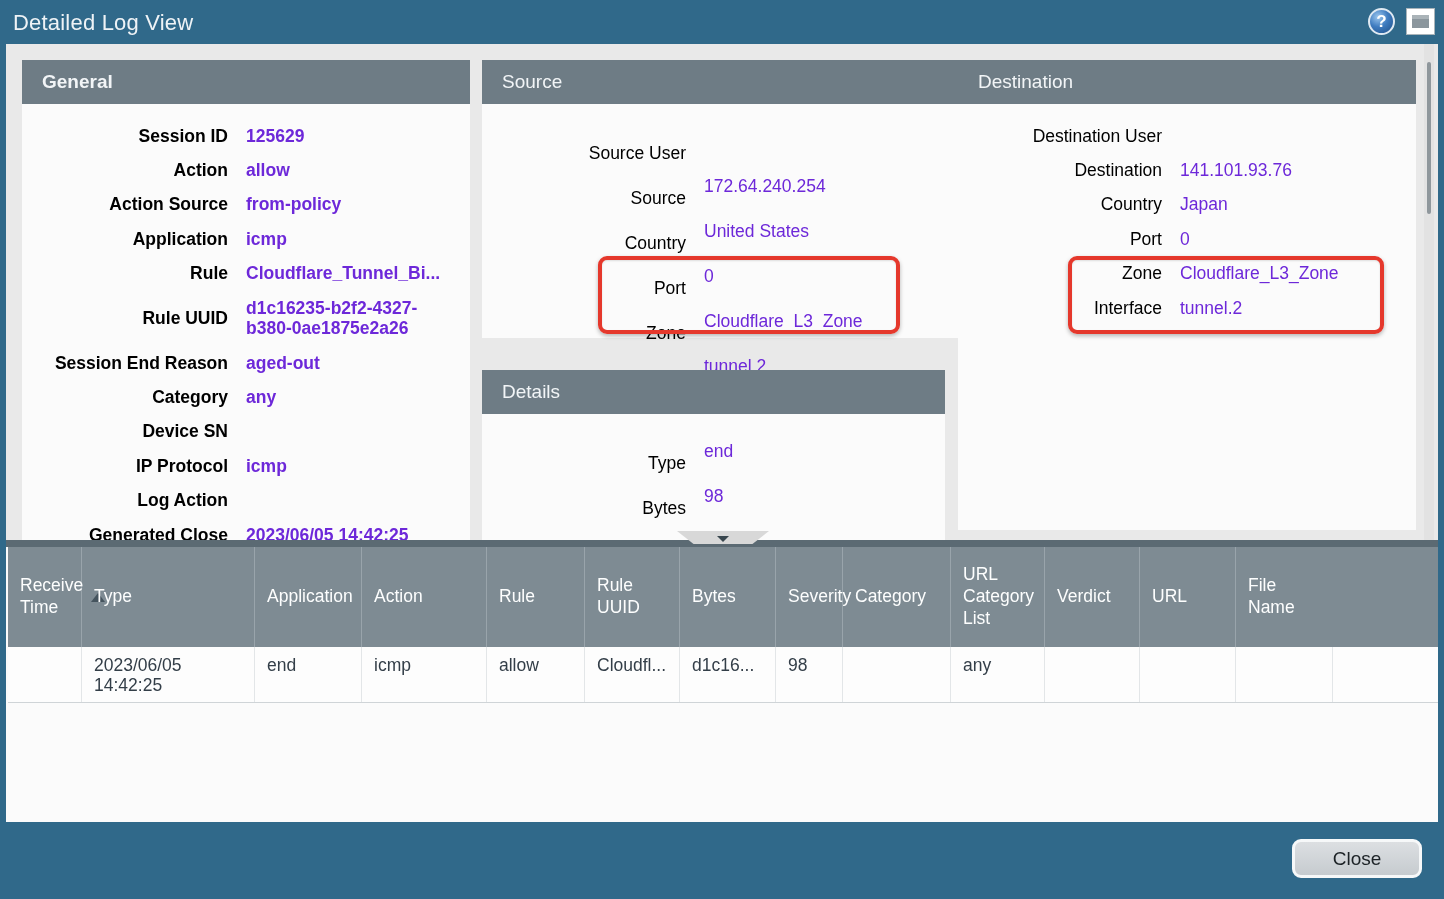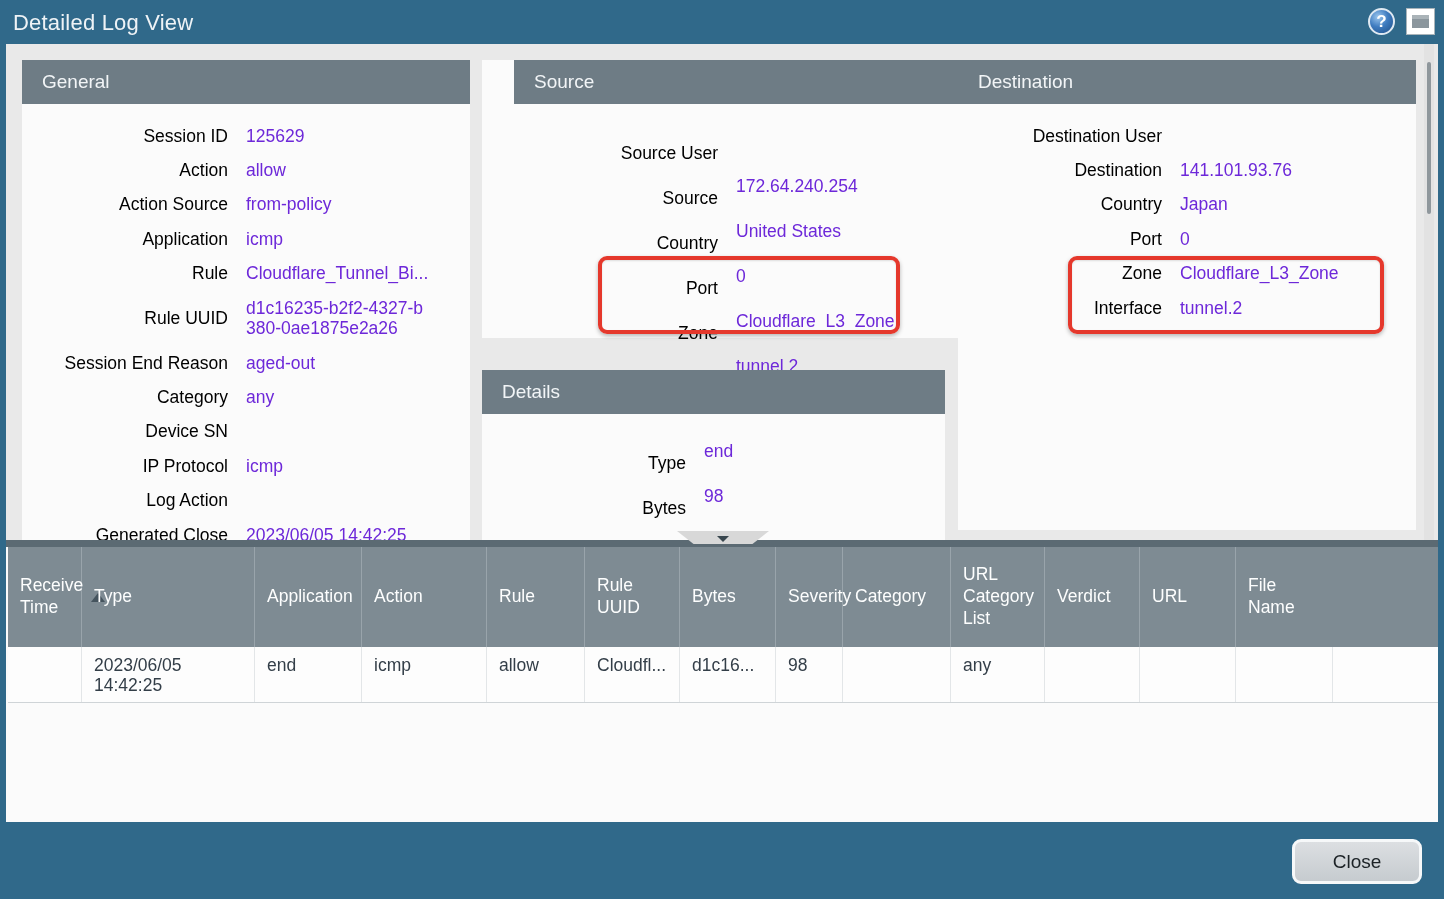--- a/index.html
+++ b/index.html
@@ -42,22 +42,22 @@
     height:44px; background:#6e7c85; color:#f2f5f7;
     font-size:19px; line-height:44px; padding-left:20px;
   }
   .panel-body { padding-top:15px; }
   .fld { display:flex; min-height:34.4px; align-items:center; }
   .fld .lbl { width:206px; text-align:right; color:#000000; font-size:17.5px; flex:none; }
   .fld .val { margin-left:18px; color:#6d28d9; font-size:17.5px; }
   .fld.tall { align-items:center; height:55px; }
   .fld.tall .val { max-width:178px; line-height:1.18; word-break:break-all; }
 
-  .panel.general { left:16px; top:16px; width:448px; height:494px; }
-  .panel.source  { left:476px; top:16px; width:553px; height:278px;padding-left:32px; }
+  .panel.general { left:16px; top:16px; width:448px; height:494px;font-weight:bold; }
+  .panel.source  { left:476px; top:16px; width:553px; height:278px; }
   .panel.source .lbl, .panel.details .lbl { width:204px;margin-top:24px; }
   .panel.details { left:476px; top:326px; width:463px; height:170px; }
   .panel.destination { left:952px; top:16px; width:458px; height:470px; }
   .panel.destination .lbl { width:204px; }
 
   .hl-box {
     position:absolute; border:4px solid #e5382c; border-radius:9px;
     box-shadow:0 2px 4px rgba(0,0,0,.28), inset 0 1px 2px rgba(0,0,0,.12);
     pointer-events:none;
   }
@@ -102,21 +102,21 @@
   .trow { background:#fdfdfd; height:56px; border-bottom:1px solid #cfd4d7; cursor:pointer; }
   .trow .td {
     color:#333e48; font-size:17.5px; line-height:1.15;
     border-right:1px solid #e3e6e8;
     padding:8px 8px 4px 12px; overflow:hidden;
   }
   .trow .td:last-child { border-right:none; }
 
   
   .close-btn {
-    position:absolute; left:1292px; top:839px; width:130px; height:45px;
+    position:absolute; left:1292px; top:839px; width:130px; height:39px;
     background:linear-gradient(#dcdfe2, #c6cbcf);
     border:3px solid #f6f8f9; border-radius:9px;
     font-size:19px; color:#1c2226; font-family:"Liberation Sans", sans-serif;
     cursor:pointer;
   }
 </style>
 </head>
 <body>
 
 <div class="titlebar">

